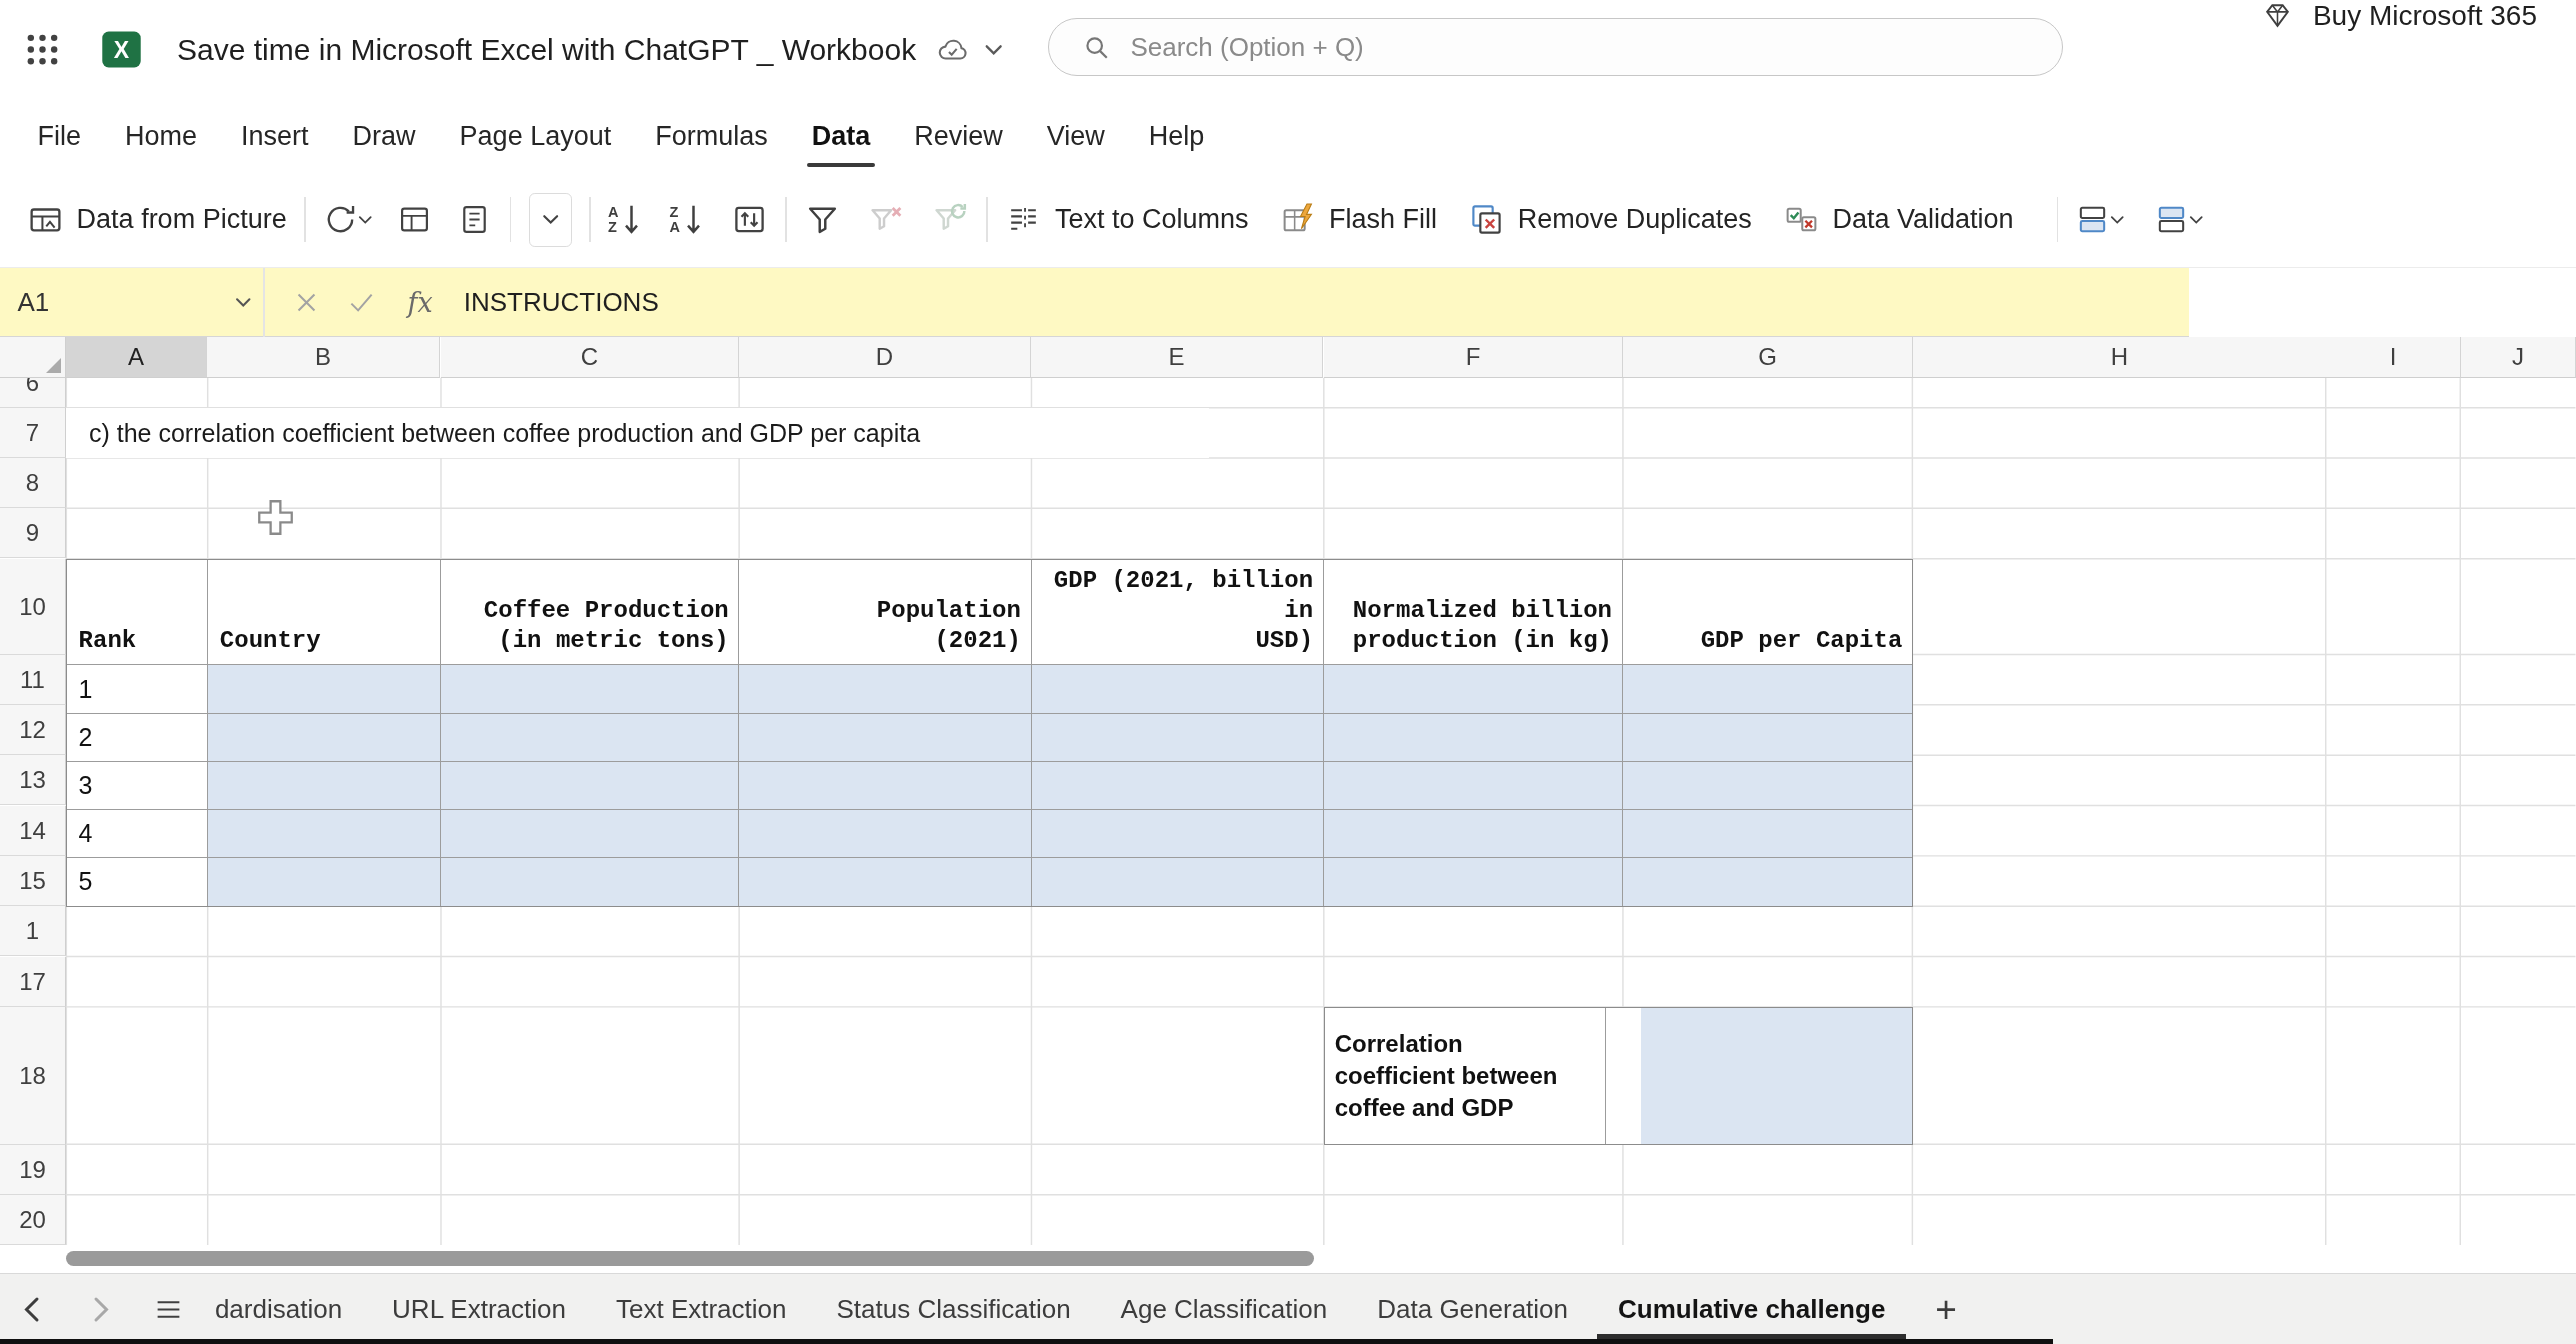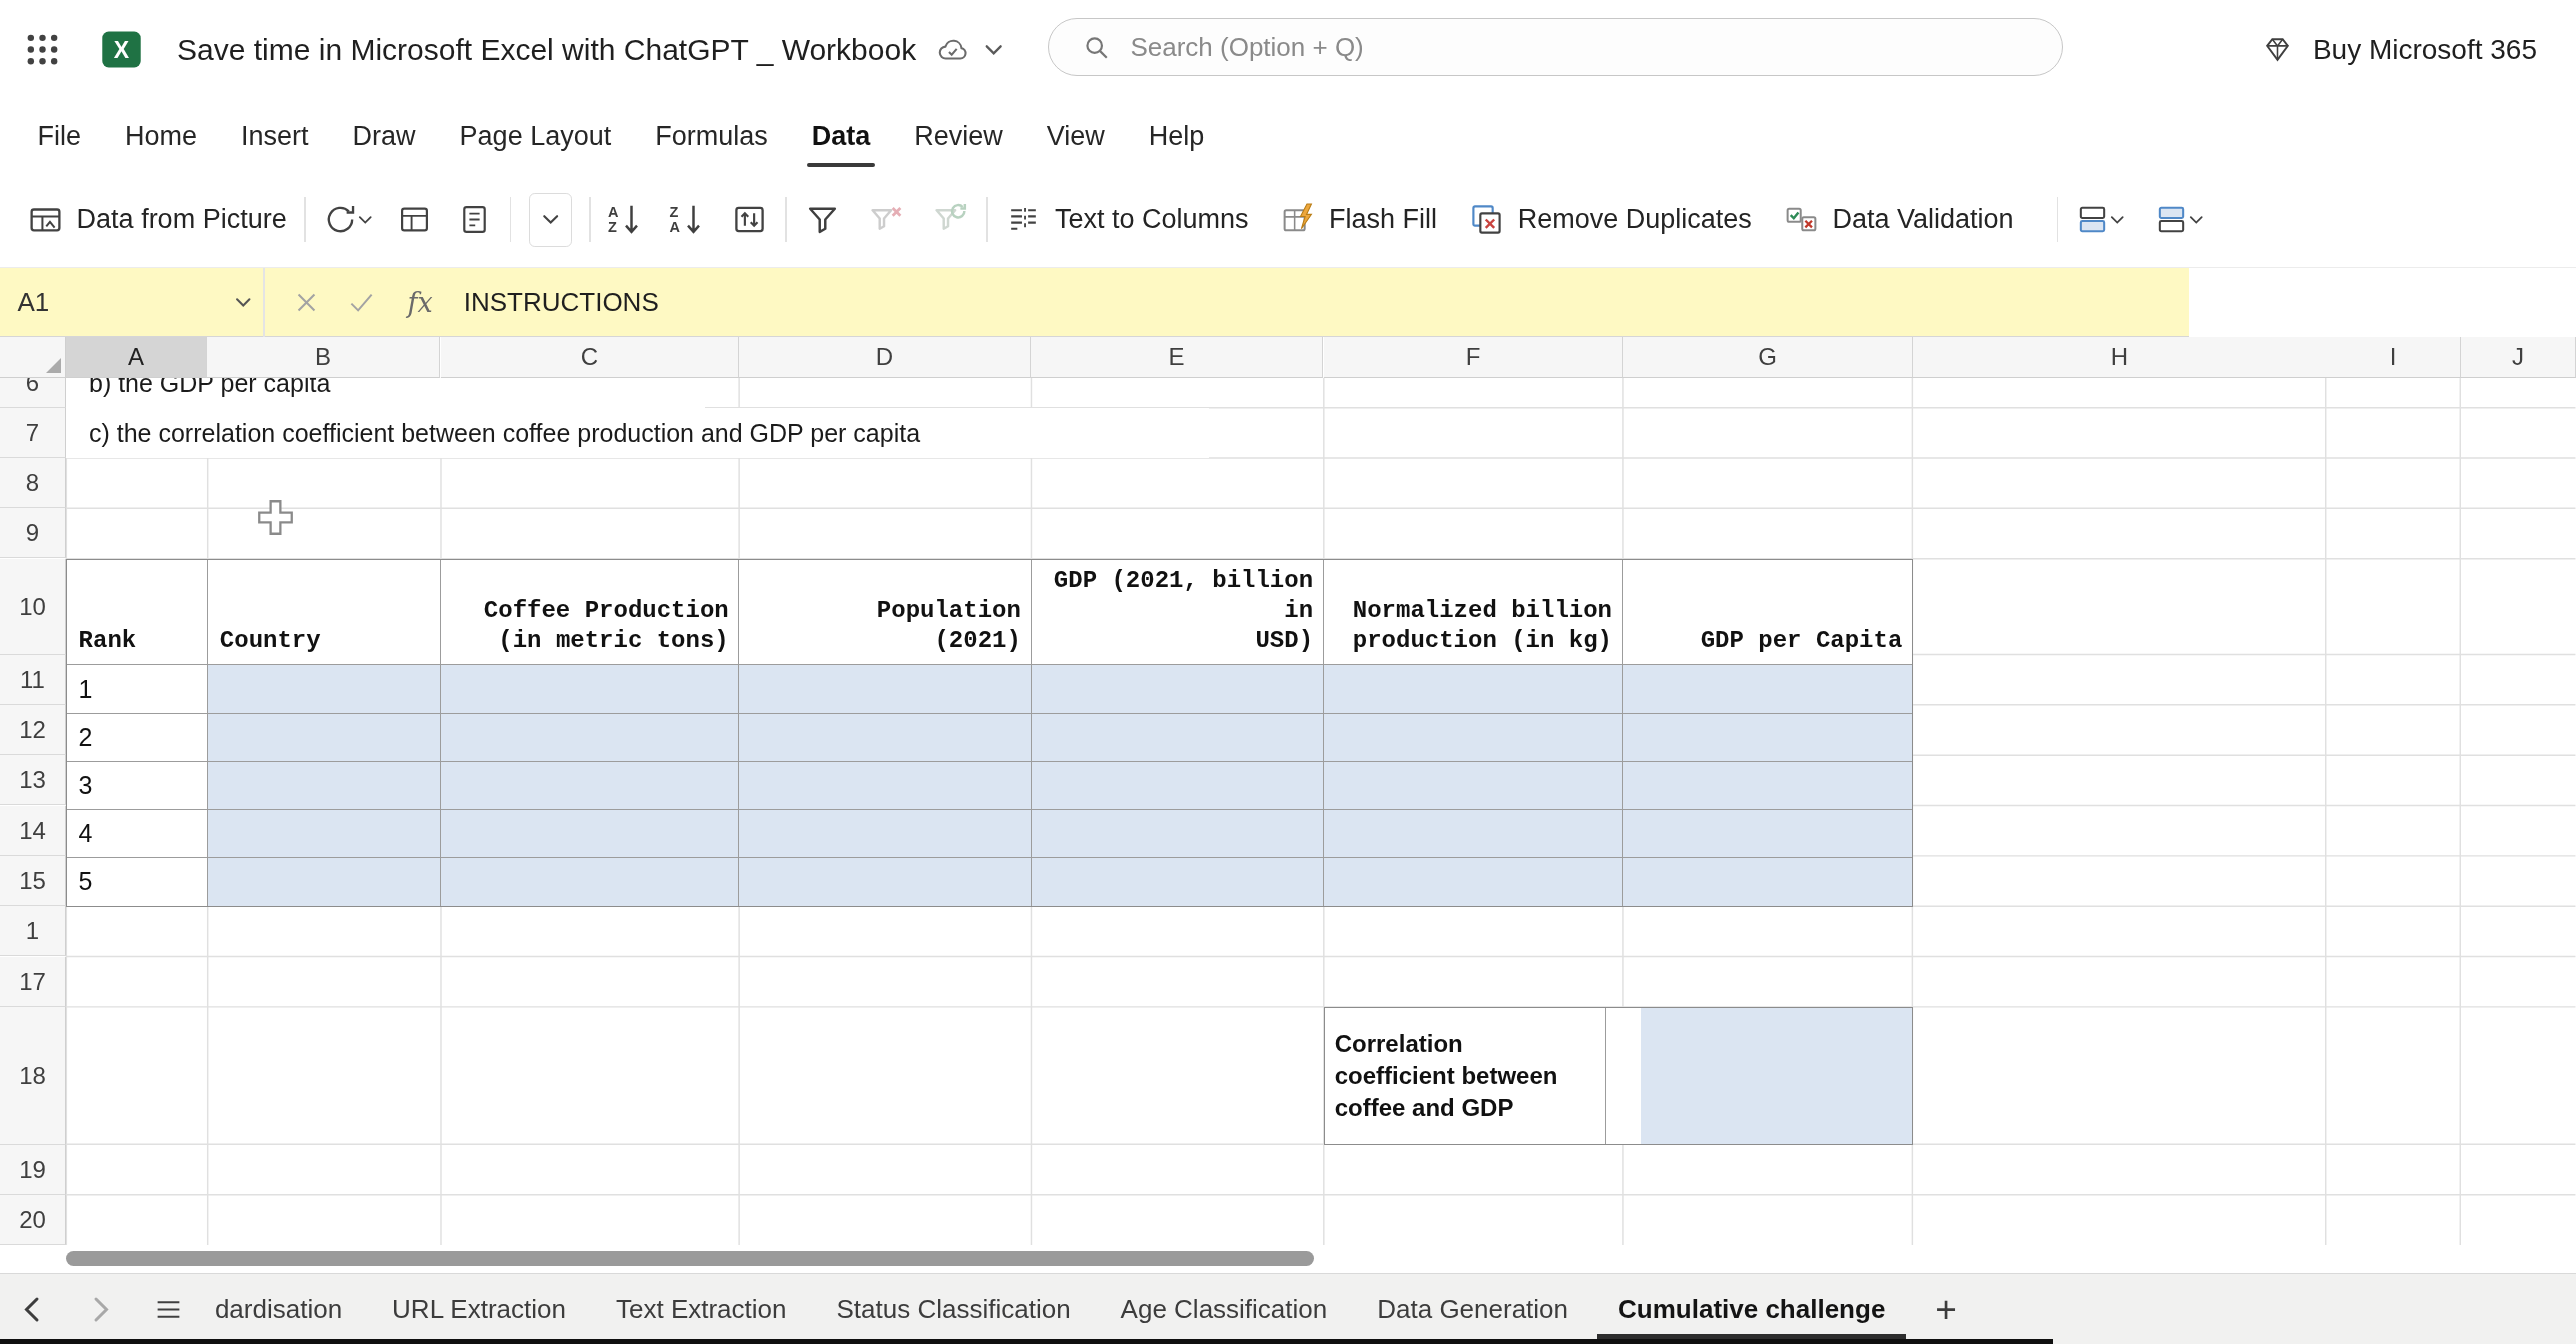--- a/index.html
+++ b/index.html
@@ -12,21 +12,21 @@
 
   
   .titlebar { position:absolute; top:0; left:0; width:2576px; height:99px; display:flex; align-items:center; background:#fff; }
   .waffle { margin-left:23px; width:39px; height:39px; display:flex; align-items:center; justify-content:center; cursor:pointer; }
   .applogo { margin-left:39px; }
   .doc-title { margin-left:35px; font-size:30px; font-weight:500; color:#1f1f1f; white-space:nowrap; }
   .saved-icon { margin-left:21px; }
   .title-chev { margin-left:13.6px; color:#5a5a5a; }
   .searchbox { position:absolute; left:1048px; top:18.4px; width:1015px; height:58px; border:1.5px solid #c7c7c7; border-radius:31px; background:#fdfdfd; display:flex; align-items:center; padding-left:33px; }
   .searchbox .ph { margin-left:19.4px; font-size:26px; color:#8a8a8a; }
-  .buy { position:absolute; right:39px; top:0; height:99px; display:flex; align-items:center; gap:20px; cursor:pointer; }
+  .buy { position:absolute; right:39px; top:0; height:99px; display:flex; gap:20px; cursor:pointer; }
   .buy span { font-size:28px; color:#1f1f1f; }
 
   
   .menubar { position:absolute; top:99px; left:0; width:2576px; height:74px; display:flex; align-items:center; padding-left:15.5px; background:#fff; }
   .menuitem { position:relative; height:74px; display:flex; align-items:center; padding:0 22px; font-size:27px; color:#262626; cursor:pointer; }
   .menuitem.active { font-weight:700; color:#111; }
   .menuitem.active::after { content:""; position:absolute; left:17.4px; right:17.4px; bottom:5.8px; height:3.9px; background:#3a3a3a; border-radius:1.9px; }
   .menu-right { margin-left:auto; margin-right:33px; display:flex; align-items:center; gap:19.4px; }
   .chipbtn { height:51px; border:1.5px solid #c9c9c9; border-radius:7.7px; background:#fff; display:flex; align-items:center; gap:11.6px; padding:0 19.4px; font-size:26px; color:#262626; cursor:pointer; }
 
@@ -356,23 +356,20 @@
     <div class="rowhdr" style="top:368px;height:50px">12</div>
     <div class="rowhdr" style="top:418px;height:50px">13</div>
     <div class="rowhdr" style="top:469px;height:50px">14</div>
     <div class="rowhdr" style="top:519px;height:50px">15</div>
     <div class="rowhdr" style="top:569px;height:50px">1</div>
     <div class="rowhdr" style="top:620px;height:50px">17</div>
     <div class="rowhdr" style="top:670px;height:138px">18</div>
     <div class="rowhdr" style="top:808px;height:50px">19</div>
     <div class="rowhdr" style="top:858px;height:50px">20</div>
 
-    <div class="spill spill6">
-        <span>b) the GDP per capita</span>
-      </div>
     <div class="spill spill7">c) the correlation coefficient between coffee production and GDP per capita</div>
 
     <div class="ctable">
       <div class="tc th l">Rank</div>
       <div class="tc th l">Country</div>
       <div class="tc th r">Coffee Production
 (in metric tons)</div>
       <div class="tc th r">Population
 (2021)</div>
       <div class="tc th r">GDP (2021, billion in

